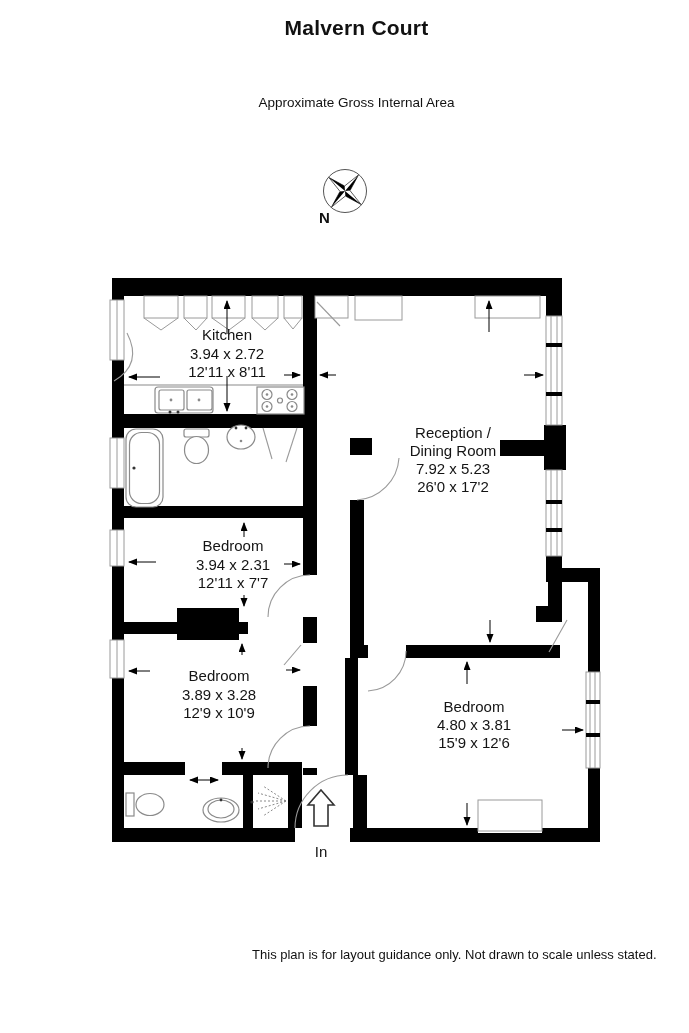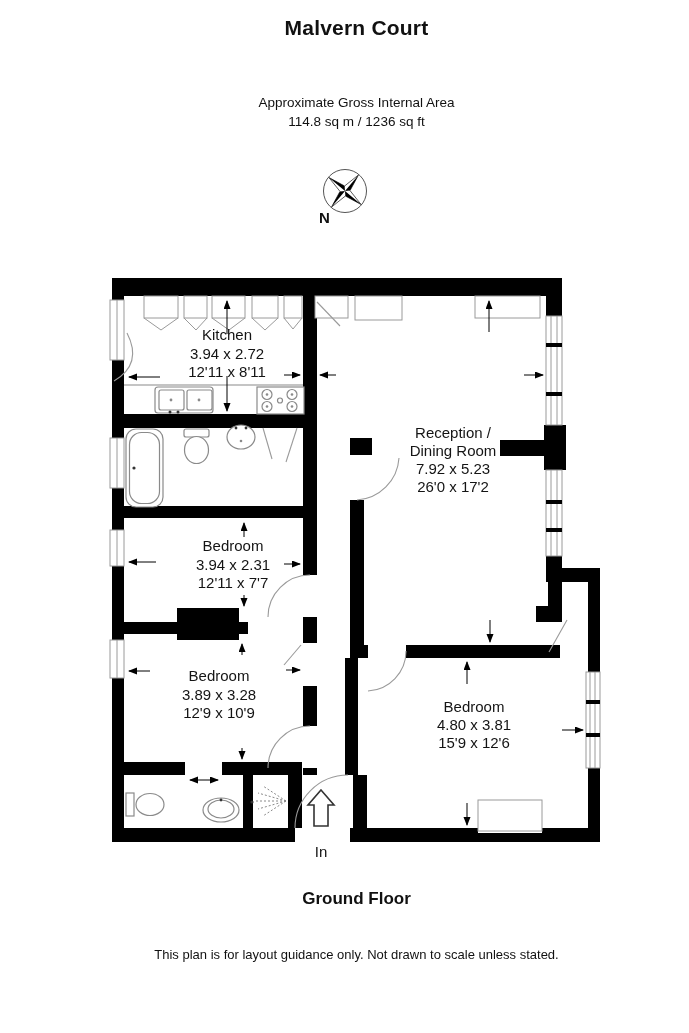--- a/index.html
+++ b/index.html
@@ -4,41 +4,40 @@
 <style>
   html,body{margin:0;padding:0;background:#fff;}
   #page{position:relative;width:689px;height:1033px;background:#ffffff;overflow:hidden;
         font-family:"Liberation Sans", sans-serif;color:#111;}
   .centerband{position:absolute;left:24px;width:665px;text-align:center;}
   #title{top:16px;font-size:21px;font-weight:bold;letter-spacing:0.2px;}
   #area-label{top:95px;font-size:13.5px;}
   #area-value{top:114px;font-size:13.5px;}
   #floor-label{top:889px;font-size:17px;font-weight:bold;}
   #disclaimer{top:946px;font-size:13px;line-height:17px;}
-  #disclaimer .dl{margin:0 auto;width:600px;}
+  #disclaimer .dl{margin:0 auto;width:600px;text-align:right;}
   svg{position:absolute;left:0;top:0;}
   .wall{fill:#000;stroke:none;}
   .win{fill:#fff;stroke:#9a9a9a;stroke-width:1;}
   .winline{stroke:#9a9a9a;stroke-width:1;fill:none;}
   .fixture{fill:#fff;stroke:#8a8a8a;stroke-width:1.2;}
   .fixline{stroke:#8a8a8a;stroke-width:1.2;fill:none;}
   .door{stroke:#9a9a9a;stroke-width:1.1;fill:none;}
   .dim{stroke:#000;stroke-width:1;fill:none;}
   .roomlabel{font-size:15px;fill:#141414;text-anchor:middle;}
   .inlabel{font-size:15px;fill:#141414;text-anchor:middle;}
   .nlabel{font-size:15px;font-weight:bold;fill:#111;}
 </style>
 </head>
 <body>
 
 <div id="page">
 
   <div id="area-label" class="centerband">Approximate Gross Internal Area</div>
   <div id="title" class="centerband">Malvern Court</div>
-  <div id="area-value" class="centerband">114.8 sq m / 1236 sq ft</div>
 
   <svg width="689" height="1033" viewBox="0 0 689 1033">
     <defs>
       <marker id="ah" markerWidth="9" markerHeight="8" refX="8" refY="3.5" orient="auto" markerUnits="userSpaceOnUse">
         <path d="M0,0 L9,3.5 L0,7 Z" fill="#000"></path>
       </marker>
     </defs>
 
     <g>
 
@@ -254,18 +253,17 @@
       <circle cx="0" cy="0" r="21.5" fill="none" stroke="#555" stroke-width="1"></circle>
       <polygon points="13.5,-16.1 5,-0.4 16.1,13.5 0.4,5 -13.5,16.1 -5,0.4 -16.1,-13.5 -0.4,-5" fill="#fff" stroke="#333" stroke-width="0.8"></polygon>
       <polygon points="0,0 13.5,-16.1 5,-0.4" fill="#000"></polygon>
       <polygon points="0,0 16.1,13.5 0.4,5" fill="#000"></polygon>
       <polygon points="0,0 -13.5,16.1 -5,0.4" fill="#000"></polygon>
       <polygon points="0,0 -16.1,-13.5 -0.4,-5" fill="#000"></polygon>
       <text class="nlabel" x="-26" y="32">N</text>
     </g>
   </svg>
 
-  <div id="floor-label" class="centerband">Ground Floor</div>
   <div id="disclaimer" class="centerband">
     <div class="dl">This plan is for layout guidance only. Not drawn to scale unless stated.</div>
   </div>
 
 </div>
 
 </body></html>

